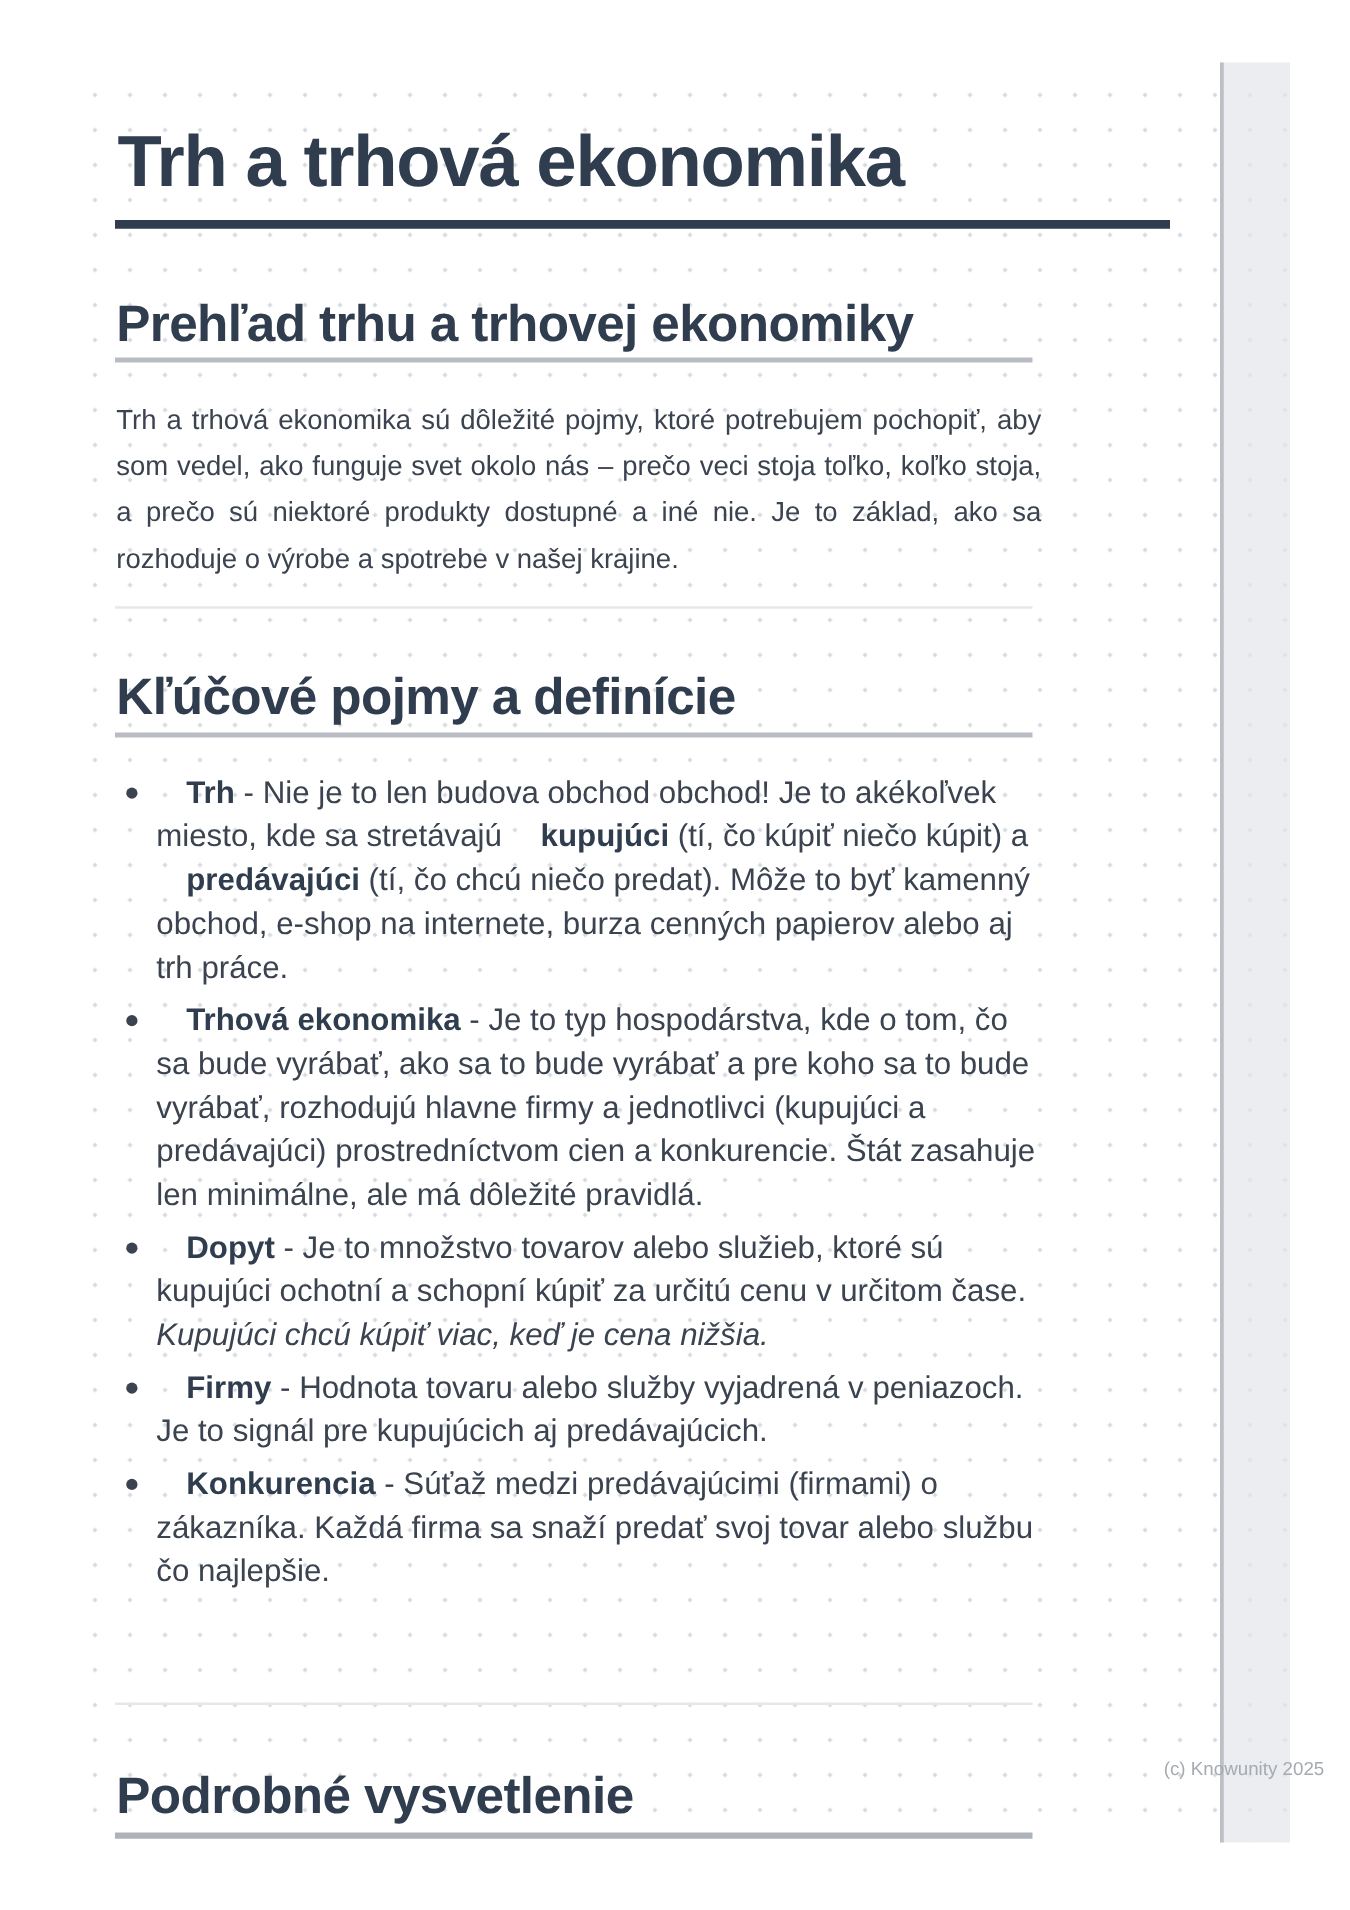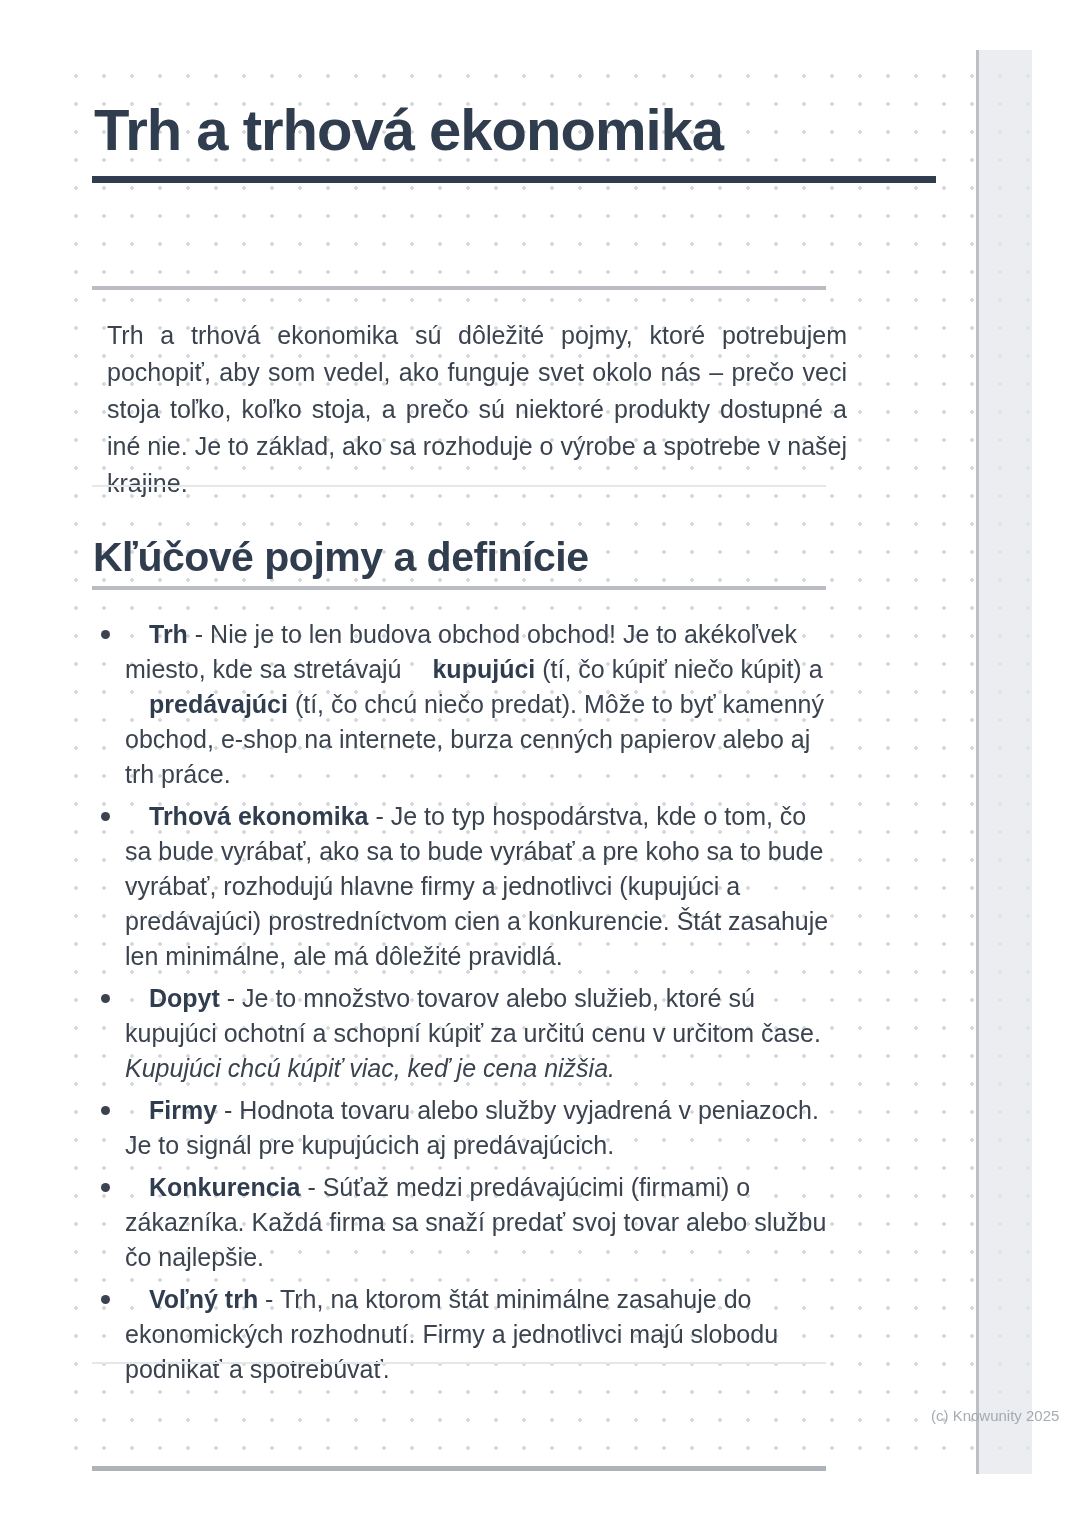--- a/index.html
+++ b/index.html
@@ -50,22 +50,22 @@
     position:absolute;left:92px;width:734px;height:4px;
     background:var(--rule);
   }
   .divider{
     position:absolute;left:92px;width:734px;height:2px;
     background:var(--divider);
   }
   .h2-overview{top:236px;}
   .rule-overview{top:286px;}
   .intro{
-    position:absolute;left:107px;top:317px;width:740px;
-    font-size:25px;line-height:37px;text-align:justify;
+    position:absolute;left:93px;top:317px;width:740px;
+    font-size:22px;line-height:37px;text-align:justify;
   }
   .divider-1{top:485px;}
   .h2-terms{top:534px;}
   .rule-terms{top:586px;}
   .terms-list{
     position:absolute;left:92px;top:617px;width:745px;
     list-style:none;
     font-size:25px;line-height:35px;
   }
   .terms-list li{
@@ -95,37 +95,38 @@
 
 <div class="sheet">
   <div class="margin-col"></div>
 </div>
 
 <div class="content">
 
   <h1 class="page-title">Trh a trhová ekonomika</h1>
   <div class="title-rule"></div>
 
+  <h2 class="h2 h2-overview">Prehľad trhu a trhovej ekonomiky</h2>
   <div class="h2-rule rule-overview"></div>
 
   <p class="intro">Trh a trhová ekonomika sú dôležité pojmy, ktoré potrebujem pochopiť, aby som vedel, ako funguje svet okolo nás – prečo veci stoja toľko, koľko stoja, a prečo sú niektoré produkty dostupné a iné nie. Je to základ, ako sa rozhoduje o výrobe a spotrebe v našej krajine.</p>
 
   <div class="divider divider-1"></div>
 
   <h2 class="h2 h2-terms">Kľúčové pojmy a definície</h2>
   <div class="h2-rule rule-terms"></div>
 
   <ul class="terms-list">
       <li><span class="b">Trh</span><span> - Nie je to len budova obchod obchod! Je to akékoľvek miesto, kde sa stretávajú </span><span class="b">kupujúci</span><span> (tí, čo kúpiť niečo kúpit) a </span><span class="b">predávajúci</span><span> (tí, čo chcú niečo predat). Môže to byť kamenný obchod, e-shop na internete, burza cenných papierov alebo aj trh práce.</span></li>
       <li><span class="b">Trhová ekonomika</span><span> - Je to typ hospodárstva, kde o tom, čo sa bude vyrábať, ako sa to bude vyrábať a pre koho sa to bude vyrábať, rozhodujú hlavne firmy a jednotlivci (kupujúci a predávajúci) prostredníctvom cien a konkurencie. Štát zasahuje len minimálne, ale má dôležité pravidlá.</span></li>
       <li><span class="b">Dopyt</span><span> - Je to množstvo tovarov alebo služieb, ktoré sú kupujúci ochotní a schopní kúpiť za určitú cenu v určitom čase. </span><span class="i">Kupujúci chcú kúpiť viac, keď je cena nižšia.</span></li>
       <li><span class="b">Firmy</span><span> - Hodnota tovaru alebo služby vyjadrená v peniazoch. Je to signál pre kupujúcich aj predávajúcich.</span></li>
       <li><span class="b">Konkurencia</span><span> - Súťaž medzi predávajúcimi (firmami) o zákazníka. Každá firma sa snaží predať svoj tovar alebo službu čo najlepšie.</span></li>
-      <li><span class="b">Voľný trh</span><span> - Trh, na ktorom štát minimálne zasahuje do ekonomických rozhodnutí. Firmy a jednotlivci majú slobodu podnikať a spotrebúvať.</span></li>
     </ul>
 
   <div class="divider divider-2"></div>
 
+  <h2 class="h2 h2-detail">Podrobné vysvetlenie</h2>
   <div class="h2-rule rule-detail"></div>
 
   <div class="watermark">(c) Knowunity 2025</div>
 
 </div>
 
 </body></html>

